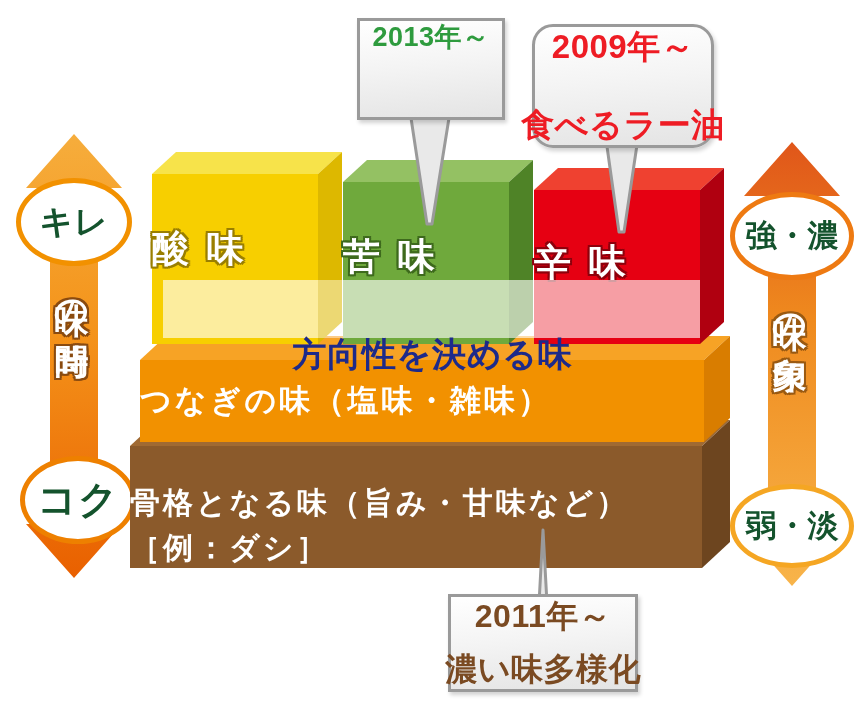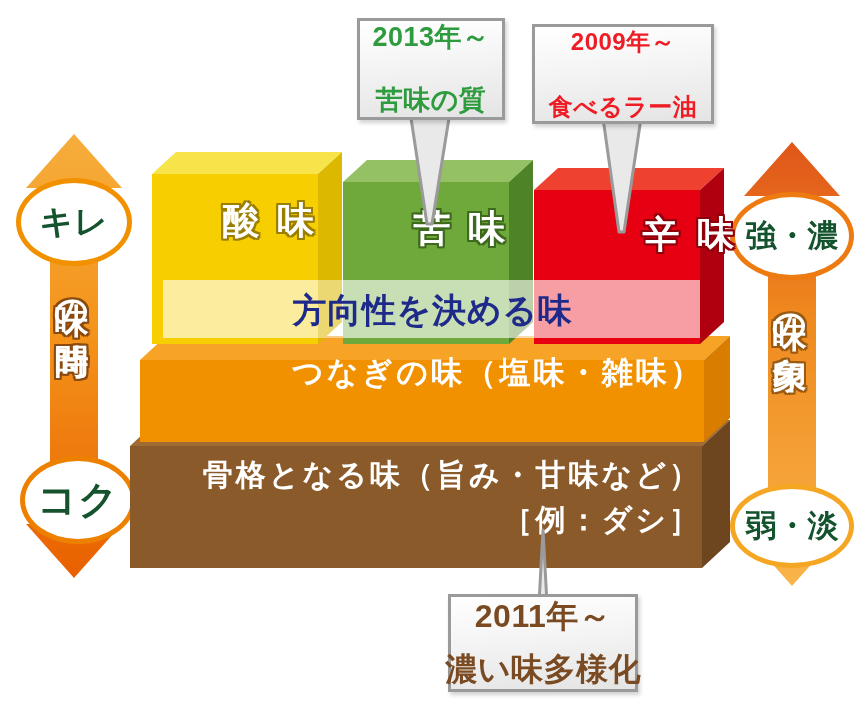--- a/index.html
+++ b/index.html
@@ -32,32 +32,33 @@
   
   .tail{position:absolute;pointer-events:none;}
   .tail svg{display:block;overflow:visible;}
 
   
   .blk{position:absolute;}
 
   .blk-label{
     position:absolute;
     width:100%;
-    text-align:right;
+    text-align:left;
     font-weight:700;
     color:#ffffff;
     white-space:nowrap;
     letter-spacing:.10em;
+    margin-top:28px;
   }
 
   
   .ovl{position:absolute;background:rgba(255,255,255,.62);}
   .ovl-text{
     position:absolute;width:100%;text-align:center;
-    color:#1d2a8a;font-weight:700;white-space:nowrap;letter-spacing:.02em;
+    color:#1d2a8a;font-weight:700;white-space:nowrap;letter-spacing:.02em;margin-top:44px;
   }
 
   
   .arrow{position:absolute;}
   .arrow svg{display:block;overflow:visible;}
   .cap{
     position:absolute;display:flex;align-items:center;justify-content:center;
     border-radius:50%;background:#ffffff;
     font-weight:700;color:#14532d;white-space:nowrap;
     box-sizing:border-box;
@@ -193,21 +194,21 @@
   <div class="blk" style="left:534px;top:168px;width:190px;height:176px;">
     <svg class="abs" style="left:0;top:0;" width="190" height="176" viewBox="0 0 190 176">
       <polygon points="24,0 190,0 166,22 0,22" fill="#ef4130"></polygon>
       <polygon points="166,22 190,0 190,154 166,176" fill="#b00010"></polygon>
       <rect x="0" y="22" width="166" height="154" fill="#e60012"></rect>
     </svg>
   </div>
   <div class="blk-label" style="left:534px;top:210px;width:166px;font-size:37px;
               text-shadow:
                  2px 0 0 #8e000c, -2px 0 0 #8e000c, 0 2px 0 #8e000c, 0 -2px 0 #8e000c,
-                 2px 2px 0 #8e000c, -2px 2px 0 #8e000c, 2px -2px 0 #8e000c, -2px -2px 0 #8e000c; padding-left: 38px;">
+                 2px 2px 0 #8e000c, -2px 2px 0 #8e000c, 2px -2px 0 #8e000c, -2px -2px 0 #8e000c;">
     <span>辛 味</span>
   </div>
 
   <div class="ovl" style="left:163px;top:280px;width:155px;height:58px;"></div>
   <div class="ovl" style="left:343px;top:280px;width:191px;height:58px;"></div>
   <div class="ovl" style="left:534px;top:280px;width:166px;height:58px;"></div>
   <div class="ovl" style="left:318px;top:280px;width:25px;height:58px;background:rgba(255,255,255,.45);"></div>
 
   <div class="ovl-text" style="left:160px;top:288px;width:545px;font-size:34px;">
     <span>方向性を決める味</span>
@@ -226,24 +227,23 @@
   </div>
 
   <div class="tail" style="left:518px;top:530px;width:50px;height:106px;">
     <svg width="50" height="106" viewBox="0 0 50 106">
       <polygon points="25,0 30,92 46,100 4,100 20,92" fill="#e9e9e9" stroke="#9a9a9a" stroke-width="3" stroke-linejoin="round"></polygon>
     </svg>
   </div>
 
   <div class="callout" style="left:357px;top:18px;width:148px;height:102px;font-size:27px;">
     <span class="ln" style="color:#2e9b3e;">2013年～</span>
-    <span class="ln" style="color:#2e9b3e;">苦味の質</span>
-  </div>
-
-  <div class="callout" style="left:532px;top:24px;width:182px;height:100px;font-size:24px;">
+  </div>
+
+  <div class="callout" style="left:532px;top:24px;width:182px;height:124px;font-size:33px;border-radius:21px;">
     <span class="ln" style="color:#ee1c24;">2009年～</span>
     <span class="ln" style="color:#ee1c24;">食べるラー油</span>
   </div>
 
   <div class="callout" style="left:448px;top:594px;width:190px;height:98px;font-size:32px;">
     <span class="ln" style="color:#7a4a22;">2011年～</span>
     <span class="ln" style="color:#7a4a22;">濃い味多様化</span>
   </div>
 
 </div>

